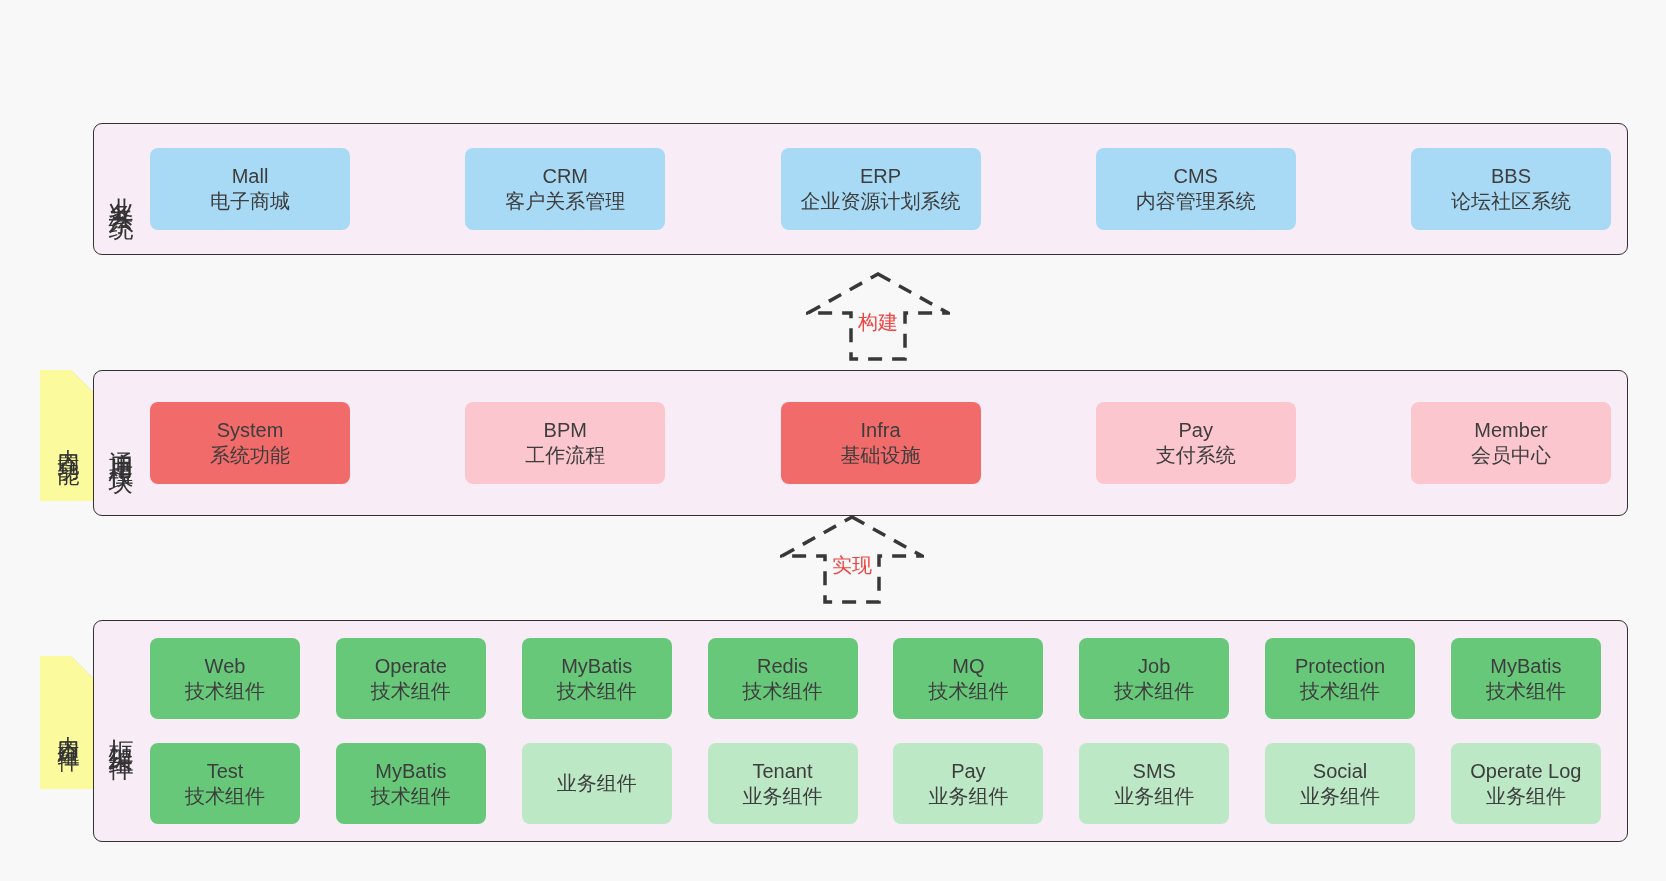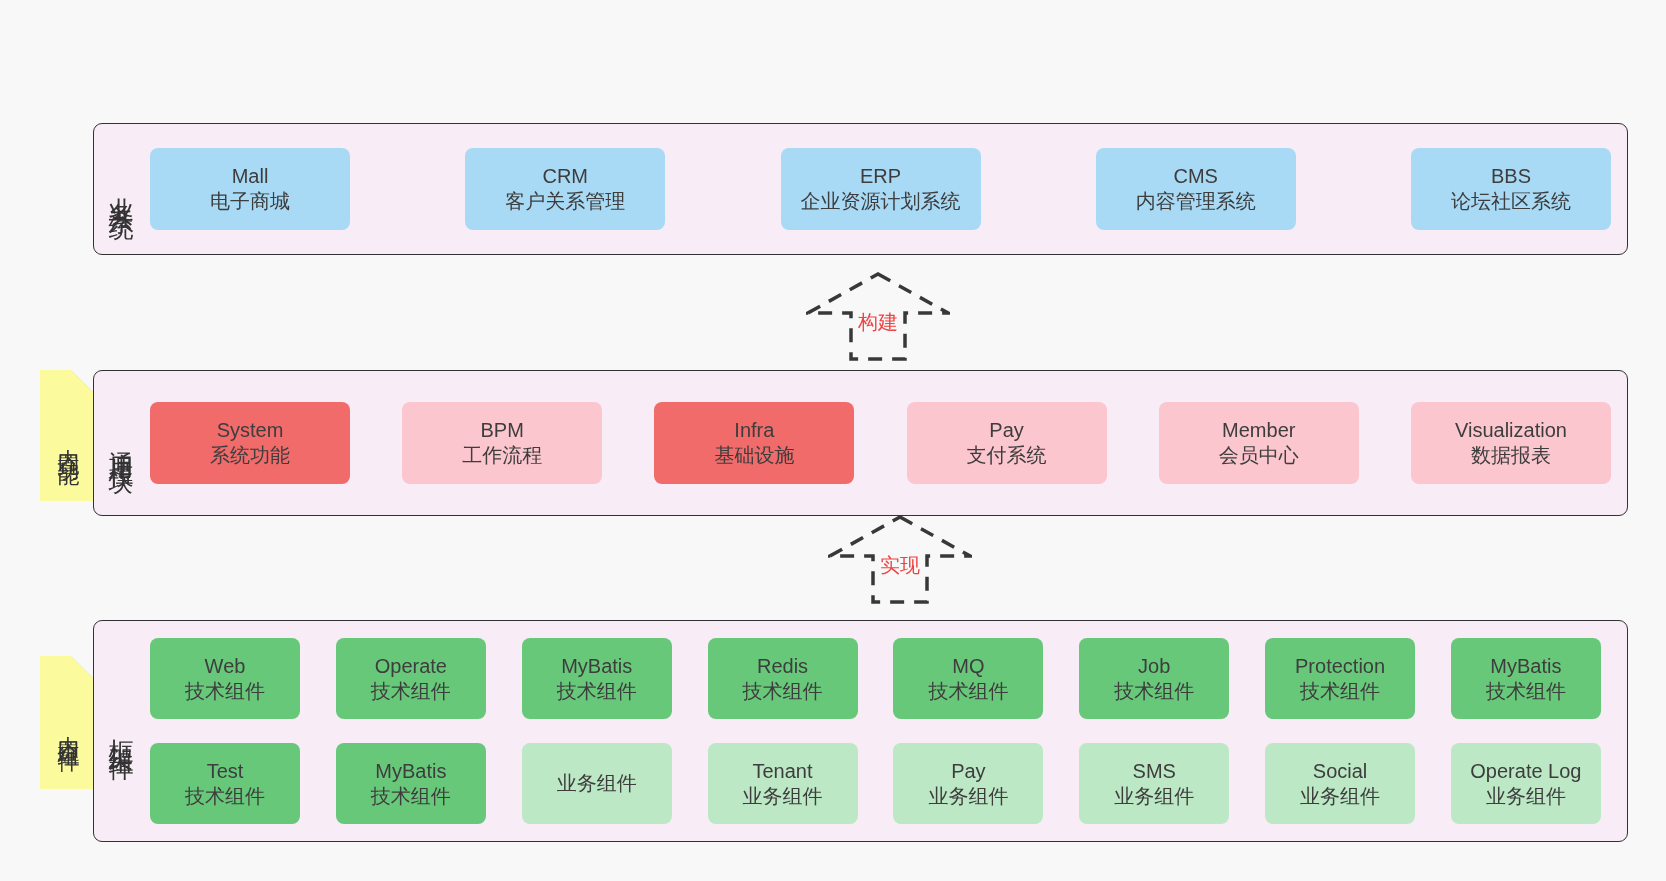--- a/index.html
+++ b/index.html
@@ -143,29 +143,25 @@
             <div>基础设施</div>
           </div>
           <div class="box w200 pink">
             <div>Pay</div>
             <div>支付系统</div>
           </div>
           <div class="box w200 pink">
             <div>Member</div>
             <div>会员中心</div>
           </div>
-          <div class="box w200 pink">
-            <div>Visualization</div>
-            <div>数据报表</div>
-          </div>
         </div>
       </div>
   </section>
 
-  <div class="arrow" style="left:828px; top:515px;">
+  <div class="arrow" style="left:780px; top:515px;">
     <svg viewBox="0 0 144 90">
       <polygon points="72,2 142,41 99,41 99,87 45,87 45,41 2,41" fill="none" stroke="#383838" stroke-width="3.5" stroke-dasharray="14 10" stroke-linejoin="miter"></polygon>
     </svg>
     <span class="arrow-label">实现</span>
   </div>
 
   <section class="band" style="top:620px; height:222px;">
     <div class="band-label">框架组件</div>
     <div class="band-rows pad-r26">
         <div class="row">

